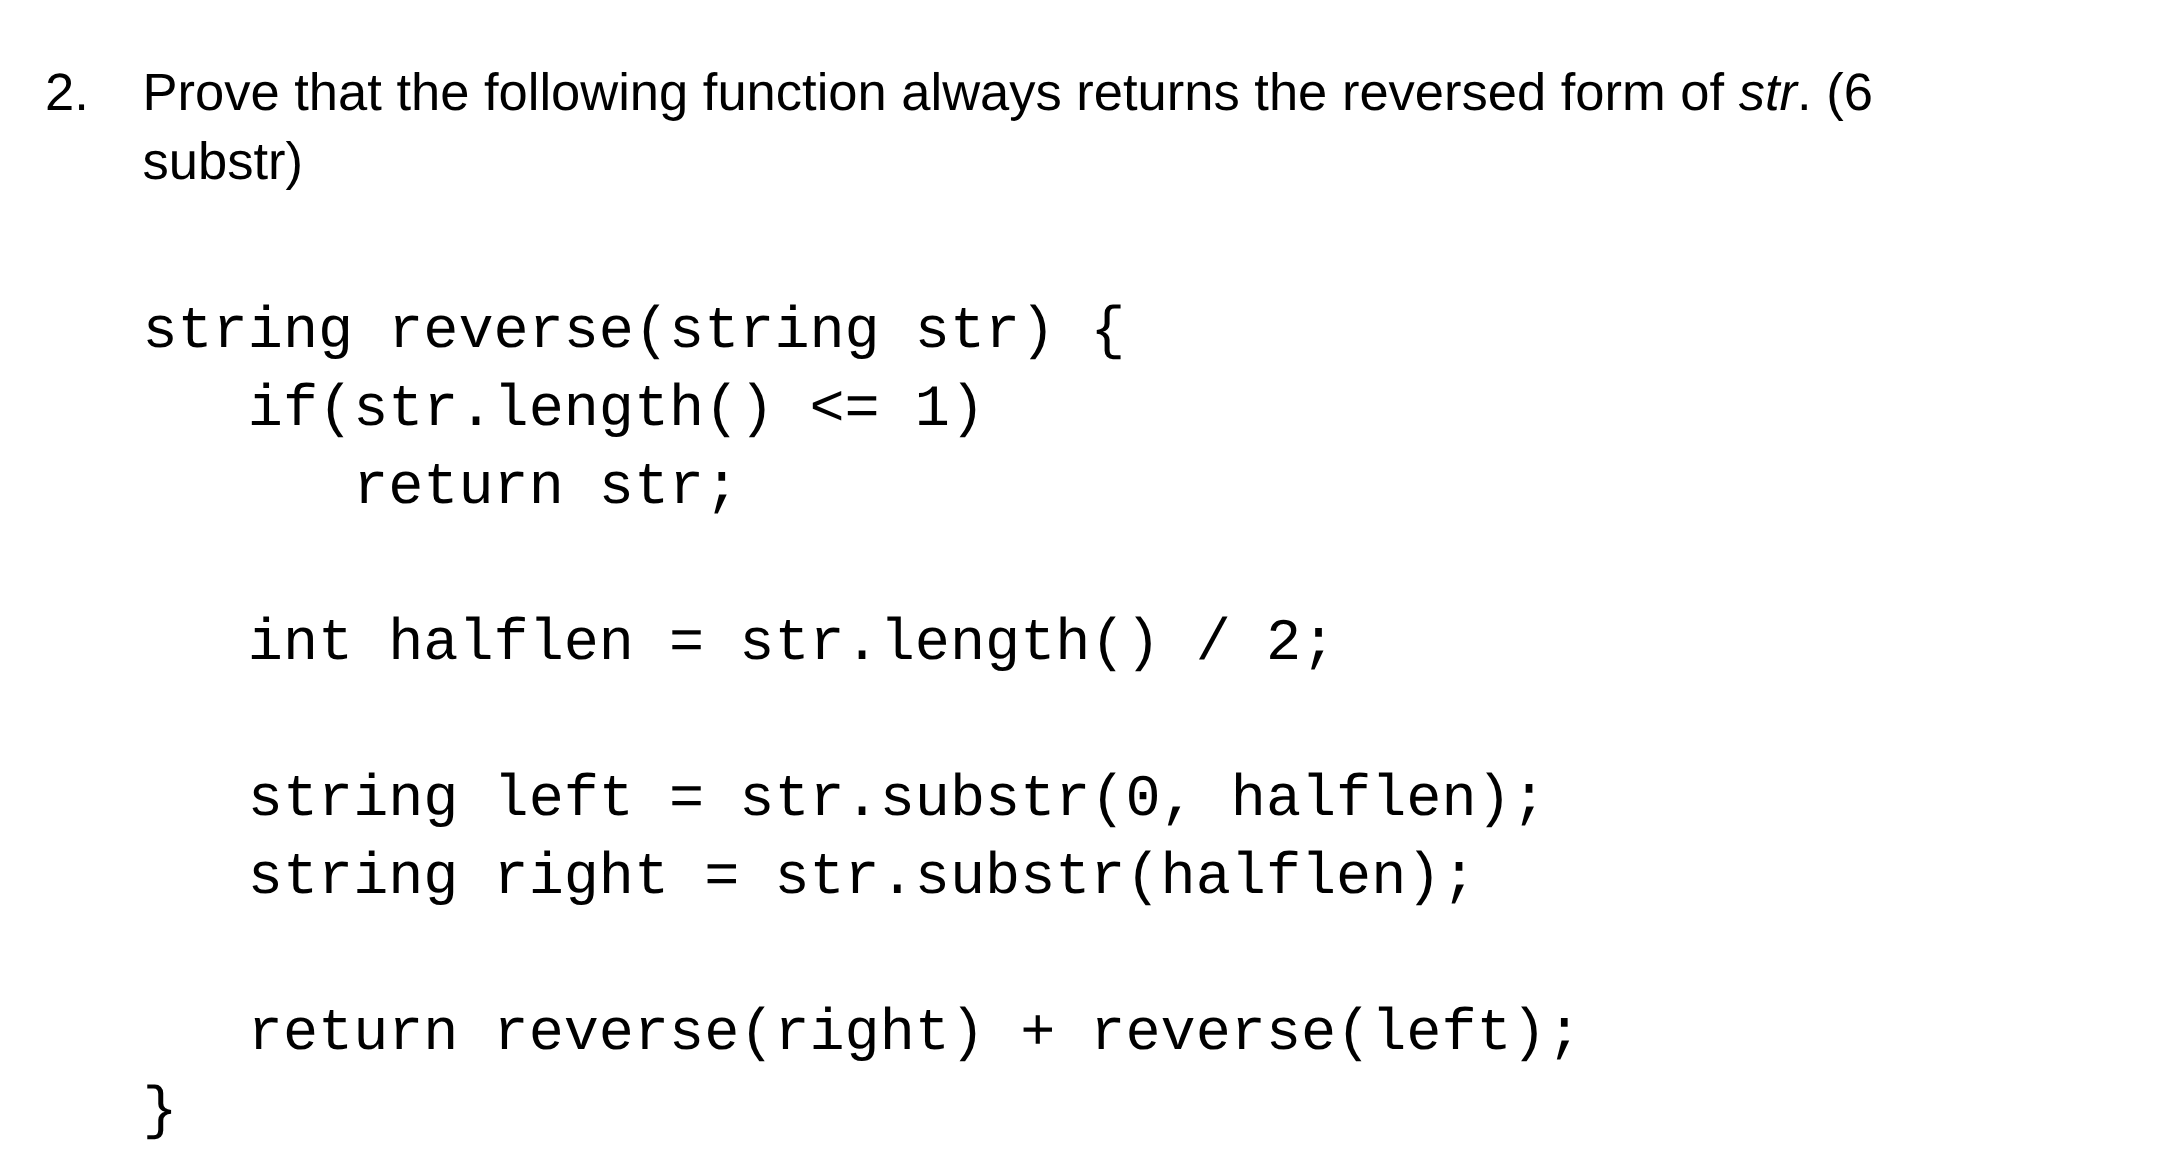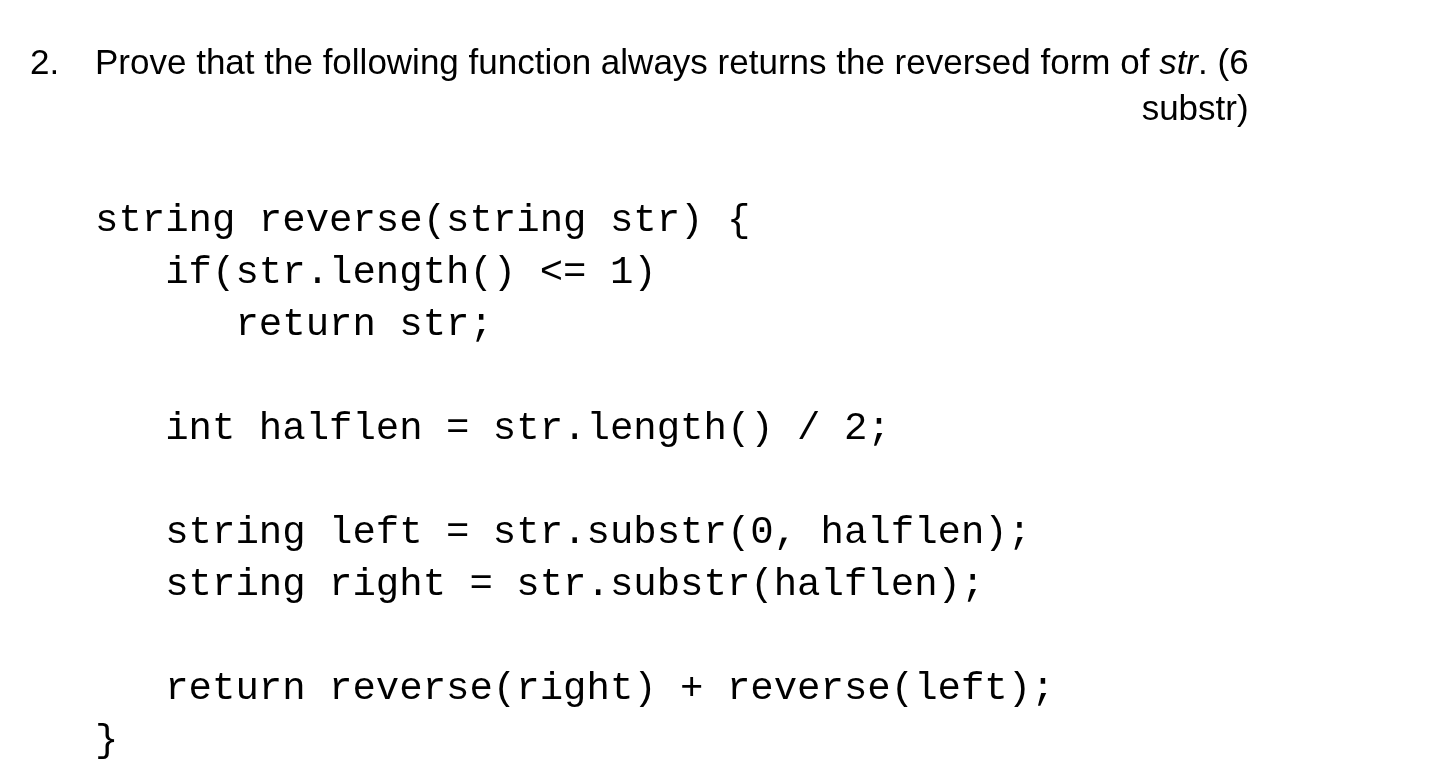--- a/index.html
+++ b/index.html
@@ -33,21 +33,20 @@
   }
 
   .q-num {
     display: inline-block;
     width: 65px;
     flex: 0 0 65px;
   }
 
   .q-text {
     white-space: nowrap;
-    text-align: right;
   }
 
   .q-text em {
     font-style: italic;
   }
 
   
   .code {
     position: absolute;
     top: 195px;

